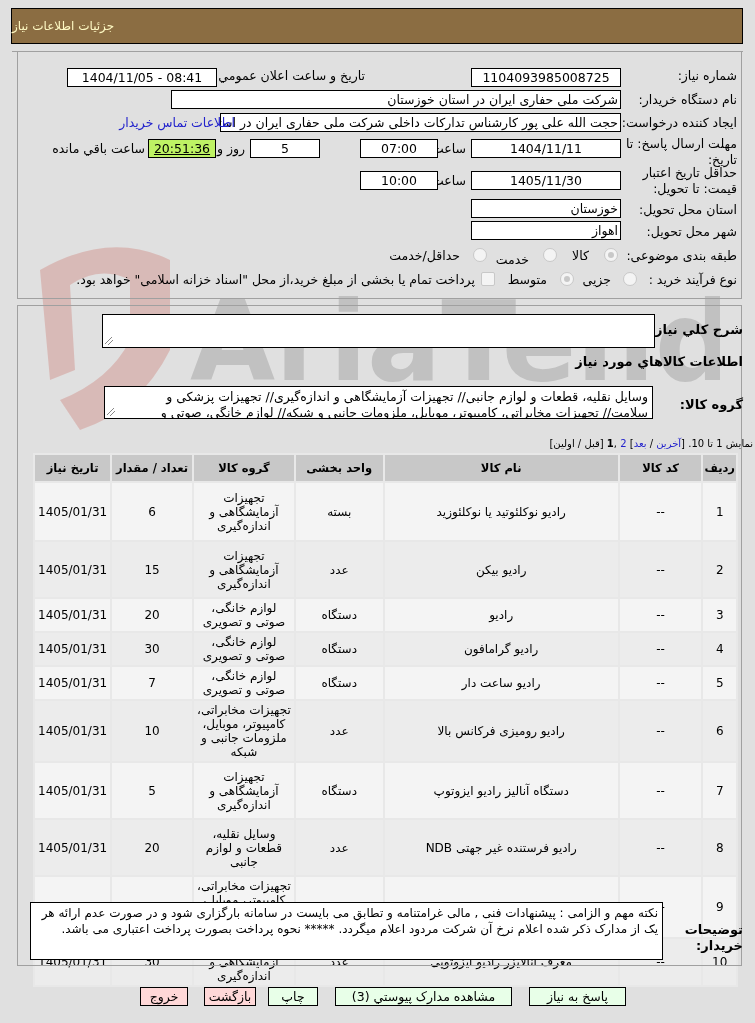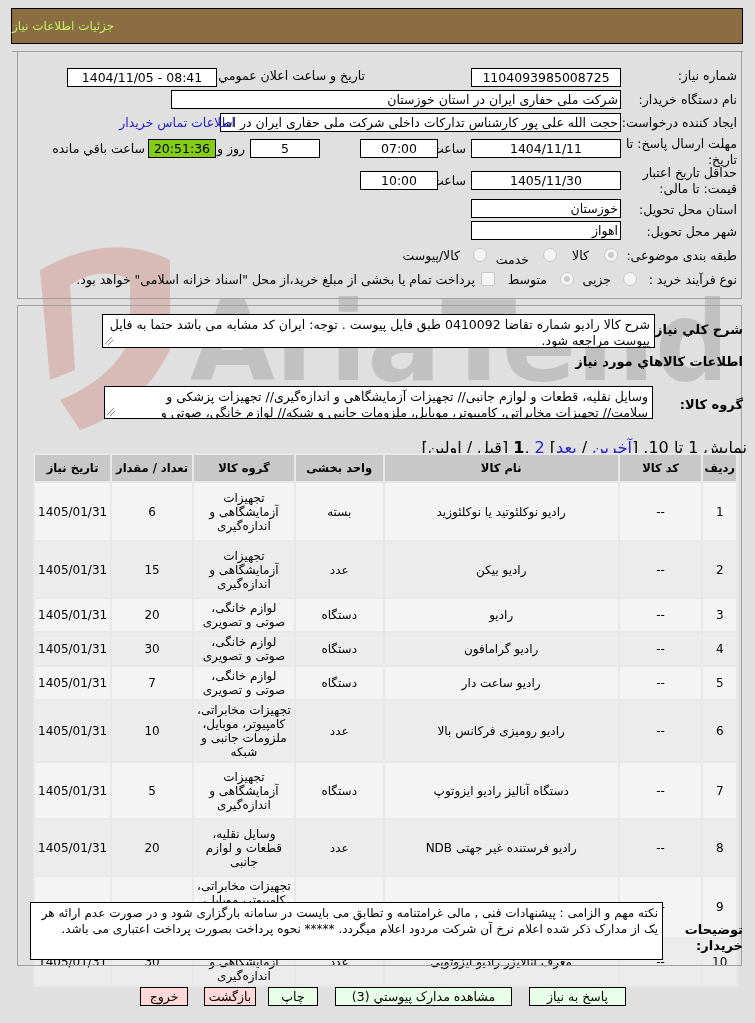--- a/index.html
+++ b/index.html
@@ -7,38 +7,38 @@
   body {
     width: 755px; height: 1023px; overflow: hidden;
     background: #e0e0e0;
     font-family: "DejaVu Sans", sans-serif;
     font-size: 12px; color: #000;
     position: relative;
   }
   .t-bar {
     position: absolute; left: 11px; top: 8px; width: 511px; height: 36px;
     background: #8b6d42; border: 1px solid #000;
-    color: #bef264; font-size: 12px;
+    color: #fef9c3; font-size: 12px;
     display: flex; align-items: center; justify-content: flex-end;
     padding-right: 16px;
     direction: rtl; text-align: right;
   }
   .sep { position: absolute; height: 1px; background: #a0a0a0; }
   .vline { position: absolute; width: 1px; background: #a0a0a0; }
   .label {
     position: absolute; direction: rtl; text-align: right; white-space: nowrap;
     font-size: 12.5px;
   }
   .box {
     position: absolute; background: #fff; border: 1px solid #000;
     height: 19px; font-size: 12.5px; line-height: 17px;
     text-align: center; white-space: nowrap; overflow: hidden;
   }
   .box.rtl { direction: rtl; text-align: right; padding-right: 2px; }
-  .box.yellow { background: #84cc16; }
+  .box.yellow { background: #bef264; text-decoration: underline; }
   .link { color: #2222cc; }
   .radio {
     position: absolute; width: 14px; height: 14px; border-radius: 50%;
     background: #f4f4f4; border: 1px solid #c8c8c8;
   }
   .radio.checked::after {
     content: ""; position: absolute; left: 3px; top: 3px; width: 6px; height: 6px;
     border-radius: 50%; background: #c8c8c8;
   }
   .checkbox {
@@ -115,65 +115,64 @@
 <div class="label" style="right:18px;top:152px;">تاریخ:</div>
 <div class="box" style="left:471px;top:139px;width:150px;">1404/11/11</div>
 <div class="label" style="right:289px;top:141px;">ساعت</div>
 <div class="box" style="left:360px;top:139px;width:78px;">07:00</div>
 <div class="box" style="left:250px;top:139px;width:70px;">5</div>
 <div class="label" style="right:510px;top:141px;">روز و</div>
 <div class="box yellow" style="left:148px;top:139px;width:68px;">20:51:36</div>
 <div class="label" style="right:610px;top:141px;">ساعت باقي مانده</div>
 
 <div class="label" style="right:18px;top:165px;">حداقل تاریخ اعتبار</div>
-<div class="label" style="right:18px;top:181px;">قیمت: تا مالی:</div>
+<div class="label" style="right:18px;top:181px;">قیمت: تا تحویل:</div>
 <div class="box" style="left:471px;top:171px;width:150px;">1405/11/30</div>
 <div class="label" style="right:289px;top:173px;">ساعت</div>
 <div class="box" style="left:360px;top:171px;width:78px;">10:00</div>
 
 <div class="label" style="right:18px;top:202px;">استان محل تحویل:</div>
 <div class="box rtl" style="left:471px;top:199px;width:150px;">خوزستان</div>
 <div class="label" style="right:18px;top:224px;">شهر محل تحویل:</div>
 <div class="box rtl" style="left:471px;top:221px;width:150px;">اهواز</div>
 
 <div class="label" style="right:18px;top:248px;margin-left:8px;">طبقه بندی موضوعی:</div>
 <div class="radio checked" style="left:604px;top:248px;"></div>
 <div class="label" style="right:166px;top:248px;">کالا</div>
 <div class="radio" style="left:543px;top:248px;"></div>
 <div class="label" style="right:226px;top:252px;">خدمت</div>
 <div class="radio" style="left:473px;top:248px;"></div>
-<div class="label" style="right:295px;top:248px;">کالا/پیوست</div>
+<div class="label" style="right:295px;top:248px;">حداقل/خدمت</div>
 
 <div class="label" style="right:18px;top:272px;">نوع فرآیند خرید :</div>
 <div class="radio" style="left:623px;top:272px;"></div>
 <div class="label" style="right:144px;top:272px;">جزیی</div>
 <div class="radio checked" style="left:560px;top:272px;"></div>
 <div class="label" style="right:208px;top:272px;">متوسط</div>
 <div class="checkbox" style="left:481px;top:272px;"></div>
 <div class="label" style="right:280px;top:272px;">پرداخت تمام یا بخشی از مبلغ خرید،از محل "اسناد خزانه اسلامی" خواهد بود.</div>
 
 <div class="sep" style="left:17px;top:305px;width:725px;"></div>
 <div class="vline" style="left:17px;top:305px;height:660px;"></div>
 <div class="vline" style="left:741px;top:305px;height:660px;"></div>
 
 <div class="label bold-label" style="right:12px;top:322px;">شرح کلي نياز:</div>
 <div class="textarea" style="left:102px;top:314px;width:553px;height:34px;">
-  <span>شرح کالا رادیو شماره تقاضا 0410092 طبق فایل پیوست . توجه: ایران کد مشابه می باشد حتما به فایل پیوست مراجعه شود.</span>
   <div class="grip"></div>
 </div>
 
 <div class="label bold-label" style="right:12px;top:354px;">اطلاعات کالاهاي مورد نياز</div>
 
 <div class="label bold-label" style="right:12px;top:397px;">گروه کالا:</div>
 <div class="textarea" style="left:104px;top:386px;width:549px;height:33px;padding-left:24px;">
   <span>وسایل نقلیه، قطعات و لوازم جانبی// تجهیزات آزمایشگاهی و اندازه‌گیری// تجهیزات پزشکی و سلامت// تجهیزات مخابراتی، کامپیوتر، موبایل، ملزومات جانبی و شبکه// لوازم خانگی، صوتی و تصویری</span>
   <div class="grip"></div>
 </div>
 
-<div class="label" style="right:8px;top:438px;font-size:16px;">
+<div class="label" style="right:2px;top:438px;font-size:10px;">
   <span>نمایش 1 تا 10. [</span><span class="link">آخرین</span><span> / </span><span class="link">بعد</span><span>] </span><span class="link">2</span><span> ,</span><span style="font-weight:bold">1</span><span> [قبل / اولین]</span>
 </div>
 
 <table class="items">
   <thead>
     <tr>
       <th style="width:26px">ردیف</th>
       <th style="width:84px">کد کالا</th>
       <th style="width:236px">نام کالا</th>
       <th style="width:89px">واحد بخشی</th>

